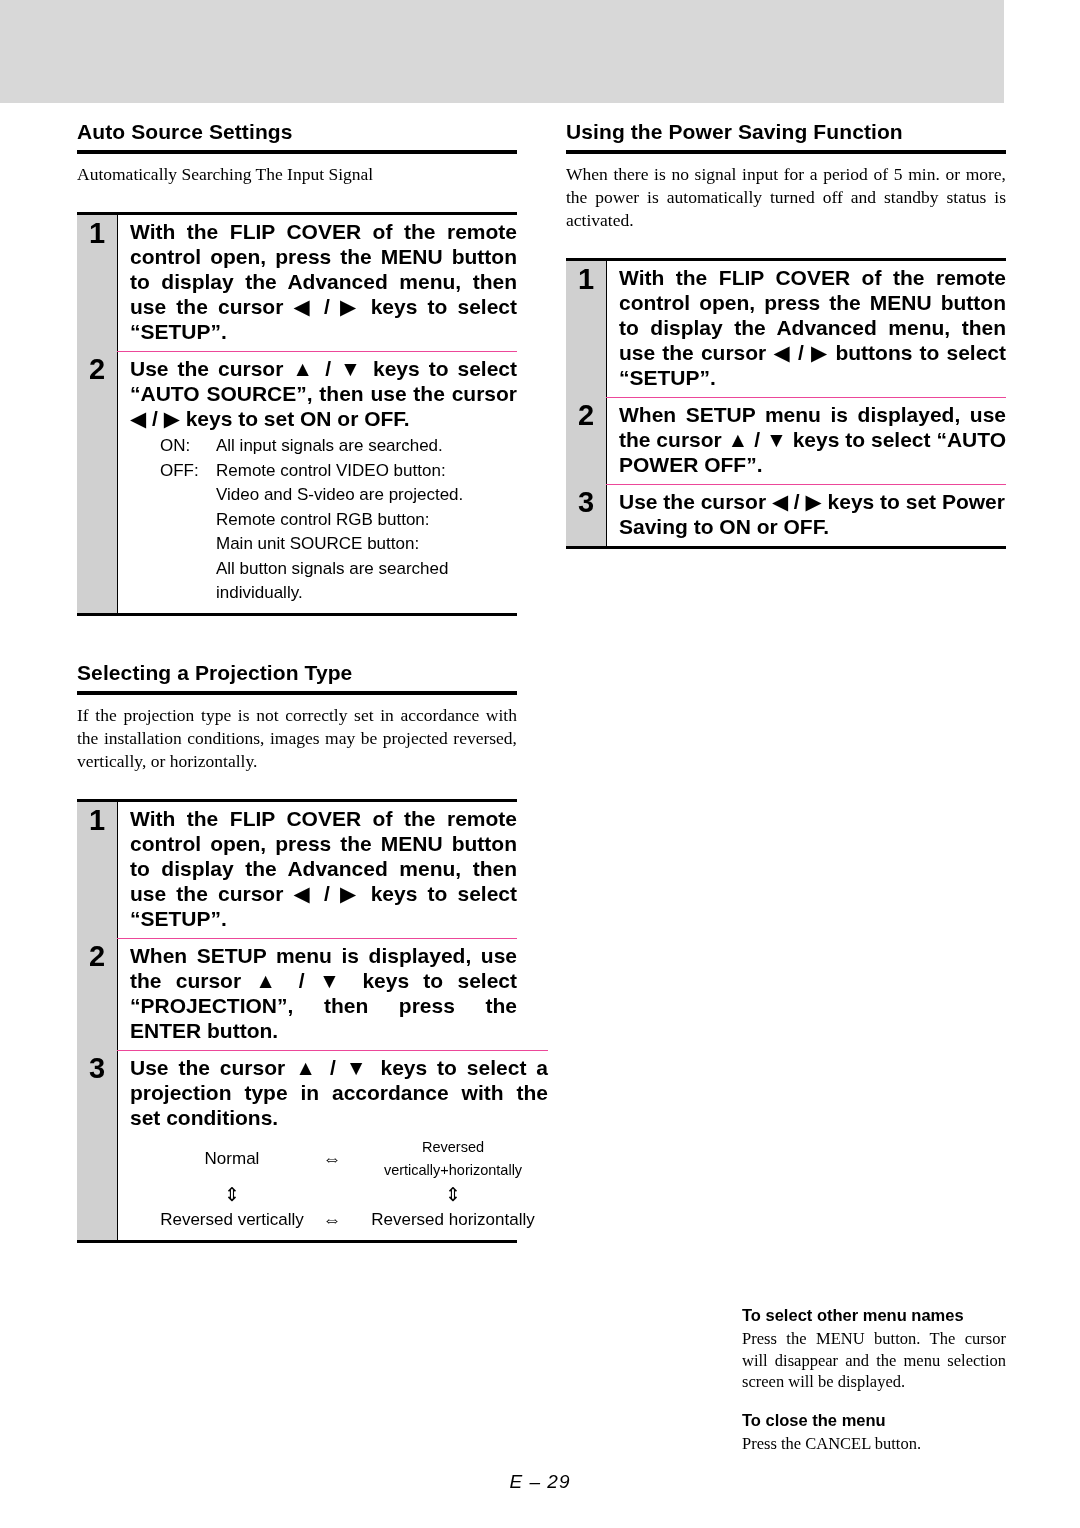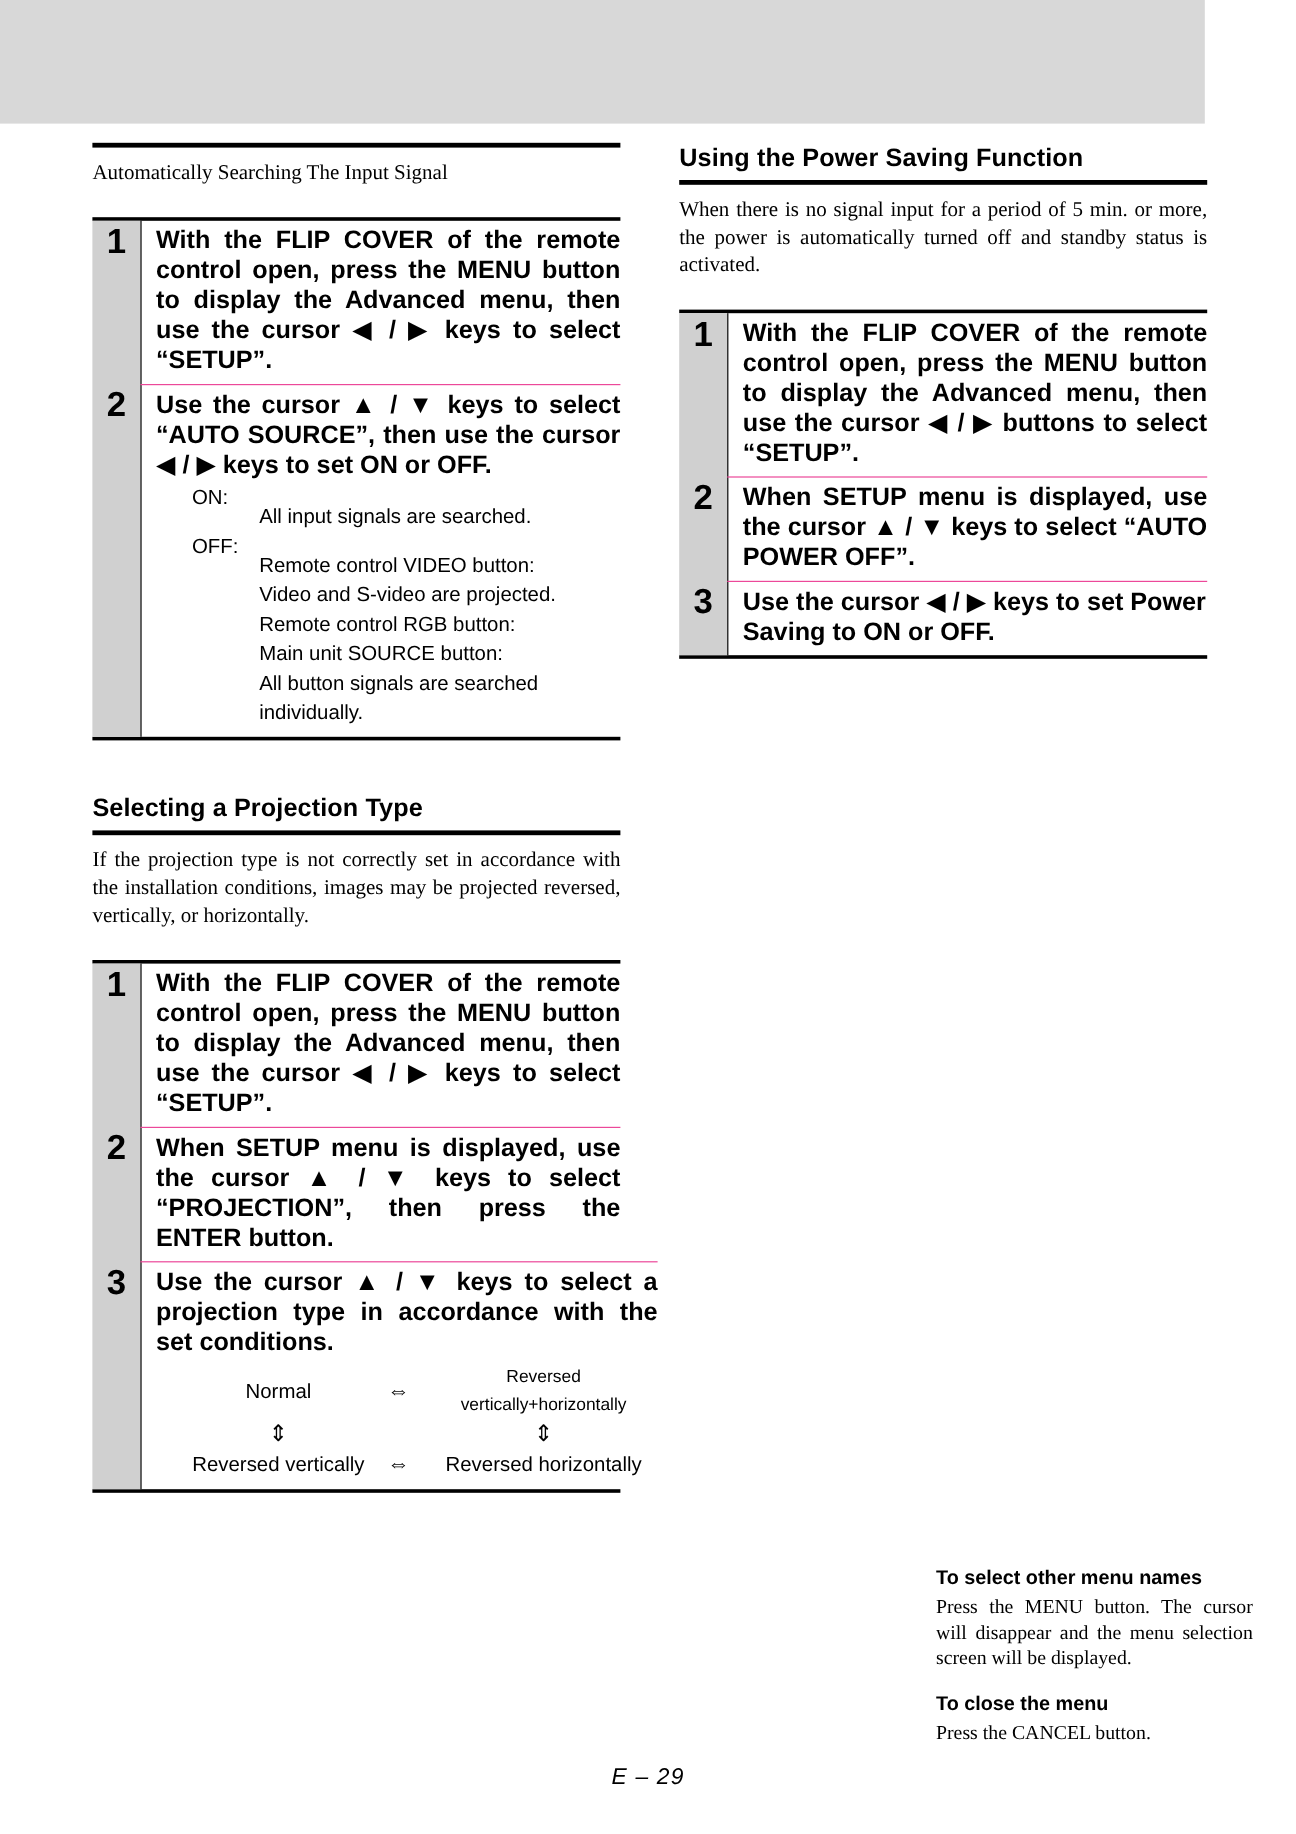--- a/index.html
+++ b/index.html
@@ -139,21 +139,21 @@
   }
   .defs {
     font-family: "Liberation Sans", "DejaVu Sans", sans-serif;
     font-size: 17px;
     line-height: 24.5px;
     margin: 3px 0 0 0;
     padding-left: 30px;
   }
   .def-row { display: flex; }
   .def-key { flex: 0 0 56px; }
-  .def-val { flex: 1 1 auto; margin-top: 16px; }
+  .def-val { flex: 1 1 auto; }
   .def-sub { padding-left: 56px; }
 
   
   .cycle {
     font-family: "Liberation Sans", "DejaVu Sans", sans-serif;
     font-size: 17px;
     margin: 6px 0 2px 0;
     padding-left: 28px;
     width: 390px;
   }
@@ -164,21 +164,21 @@
   }
   .cyc-a { flex: 0 0 148px; text-align: center; }
   .cyc-mid { flex: 0 0 52px; text-align: center; font-size: 19px; }
   .cyc-b { flex: 1 1 auto; text-align: center; }
   .cycle-row.small .cyc-b { font-size: 14.5px; }
   .cycle-row.arrows { line-height: 26px; font-size: 19px; }
 
   
   .notes {
     position: absolute;
-    left: 780px;
+    left: 742px;
     top: 1202px;
     width: 264px;
   }
   .note-head {
     font-family: "Liberation Sans", "DejaVu Sans", sans-serif;
     font-weight: bold;
     font-size: 16.5px;
     line-height: 21px;
     margin: 0 0 2px 0;
   }
@@ -208,20 +208,21 @@
 </head>
 <body>
 
 <div class="header-band"></div>
 
 <div class="page">
 
   <div class="col col-left">
 
     <div>
+      <h2 class="section-head">Auto Source Settings</h2>
       <div class="head-rule"></div>
       <p class="intro single">Automatically Searching The Input Signal</p>
 
       <div class="steps">
 
         <div class="step">
           <div class="step-num">1</div>
           <div class="step-body">
             <p class="step-title">With the FLIP COVER of the remote control open, press the MENU button to display the Advanced menu, then use the cursor ◀ / ▶ keys to select “SETUP”.</p>
           </div>

